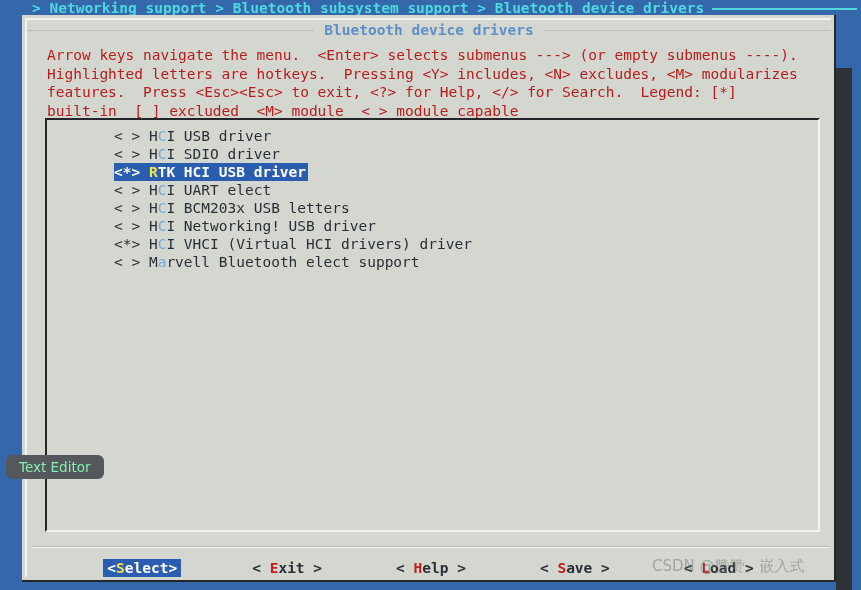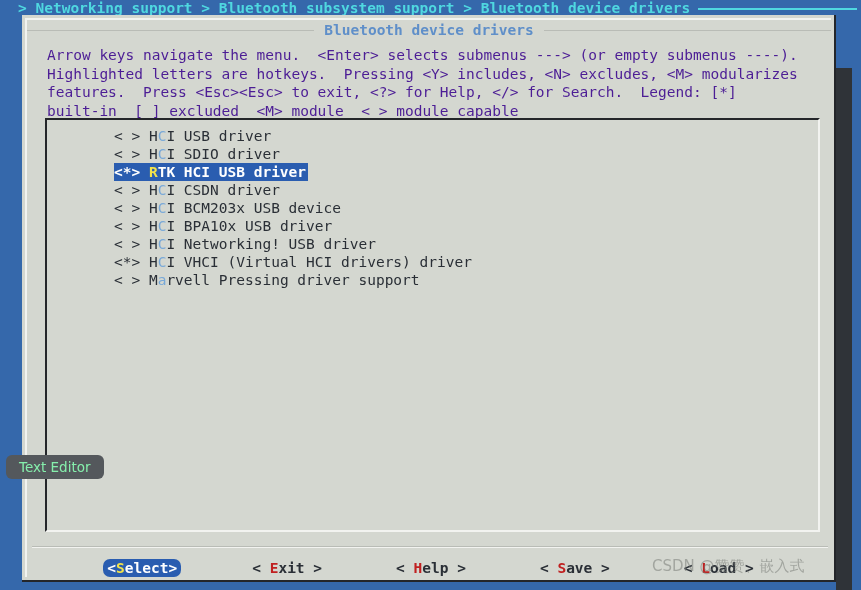--- a/index.html
+++ b/index.html
@@ -49,22 +49,23 @@
     color: #4fd8e0;
     font-size: 14.5px;
     line-height: 17px;
     white-space: nowrap;
     letter-spacing: 0px;
     font-weight: bold;
     display: flex;
     align-items: center;
   }
   #breadcrumb .bc-text {
-    padding-left: 18px;
+    padding-left: 12px;
     flex: 0 0 auto;
+    margin-left: 20px;
   }
   #breadcrumb .bc-rule {
     flex: 1 1 auto;
     height: 2px;
     background: #4fd8e0;
     margin-left: 8px;
     margin-right: 4px;
     margin-top: 1px;
   }
 
@@ -114,21 +115,21 @@
     padding: 0 10px;
     white-space: nowrap;
   }
 
   
   #help-text {
     position: absolute;
     left: 20px;
     top: 26px;
     width: 780px;
-    color: #4c1d95;
+    color: #b91c1c;
     font-size: 14.5px;
     line-height: 18.5px;
     white-space: pre;
   }
 
   
   #listbox {
     position: absolute;
     left: 18px;
     top: 98px;
@@ -193,21 +194,20 @@
     align-items: center;
     justify-content: center;
   }
   .dlg-btn {
     font-size: 14.5px;
     font-weight: bold;
     color: #2a2f36;
     white-space: pre;
     padding: 1px 3px;
     margin: 0 34px;
-    border-radius: 7px;
   }
   .dlg-btn .bhot { color: #c02020; }
   .dlg-btn.active {
     background: #2a5db0;
     color: #ffffff;
     padding: 1px 4px;
   }
   .dlg-btn.active .bhot { color: #f2e34a; }
 
   
@@ -263,26 +263,25 @@
     <div id="help-text">Arrow keys navigate the menu.  &lt;Enter&gt; selects submenus ---&gt; (or empty submenus ----).
 Highlighted letters are hotkeys.  Pressing &lt;Y&gt; includes, &lt;N&gt; excludes, &lt;M&gt; modularizes
 features.  Press &lt;Esc&gt;&lt;Esc&gt; to exit, &lt;?&gt; for Help, &lt;/&gt; for Search.  Legend: [*]
 built-in  [ ] excluded  &lt;M&gt; module  &lt; &gt; module capable</div>
 
     <div id="listbox">
       <div id="menu-list">
           <div class="menu-row"><span class="row-inner"><span>&lt; &gt; </span><span>H</span><span class="hotkey">C</span><span>I USB driver</span></span></div>
           <div class="menu-row"><span class="row-inner"><span>&lt; &gt; </span><span>H</span><span class="hotkey">C</span><span>I SDIO driver</span></span></div>
           <div class="menu-row selected"><span class="row-inner"><span>&lt;*&gt; </span><span class="hotkey">R</span><span>TK HCI USB driver</span></span></div>
-          <div class="menu-row"><span class="row-inner"><span>&lt; &gt; </span><span>H</span><span class="hotkey">C</span><span>I CSDN driver</span></span></div>
-          <div class="menu-row"><span class="row-inner"><span>&lt; &gt; </span><span>H</span><span class="hotkey">C</span><span>I BCM203x USB device</span></span></div>
-          <div class="menu-row"><span class="row-inner"><span>&lt; &gt; </span><span>H</span><span class="hotkey">C</span><span>I BPA10x USB driver</span></span></div>
+          <div class="menu-row"><span class="row-inner"><span>&lt; &gt; </span><span>H</span><span class="hotkey">C</span><span>I UART elect</span></span></div>
+          <div class="menu-row"><span class="row-inner"><span>&lt; &gt; </span><span>H</span><span class="hotkey">C</span><span>I BCM203x USB letters</span></span></div>
           <div class="menu-row"><span class="row-inner"><span>&lt; &gt; </span><span>H</span><span class="hotkey">C</span><span>I Networking! USB driver</span></span></div>
           <div class="menu-row"><span class="row-inner"><span>&lt;*&gt; </span><span>H</span><span class="hotkey">C</span><span>I VHCI (Virtual HCI drivers) driver</span></span></div>
-          <div class="menu-row"><span class="row-inner"><span>&lt; &gt; </span><span>M</span><span class="hotkey">a</span><span>rvell Pressing driver support</span></span></div>
+          <div class="menu-row"><span class="row-inner"><span>&lt; &gt; </span><span>M</span><span class="hotkey">a</span><span>rvell Bluetooth elect support</span></span></div>
         </div>
     </div>
 
     <div id="btn-separator"></div>
 
     <div id="button-bar">
         <div class="dlg-btn active"><span>&lt;</span><span class="bhot">S</span><span>elect&gt;</span></div>
         <div class="dlg-btn"><span>&lt; </span><span class="bhot">E</span><span>xit &gt;</span></div>
         <div class="dlg-btn"><span>&lt; </span><span class="bhot">H</span><span>elp &gt;</span></div>
         <div class="dlg-btn"><span>&lt; </span><span class="bhot">S</span><span>ave &gt;</span></div>

